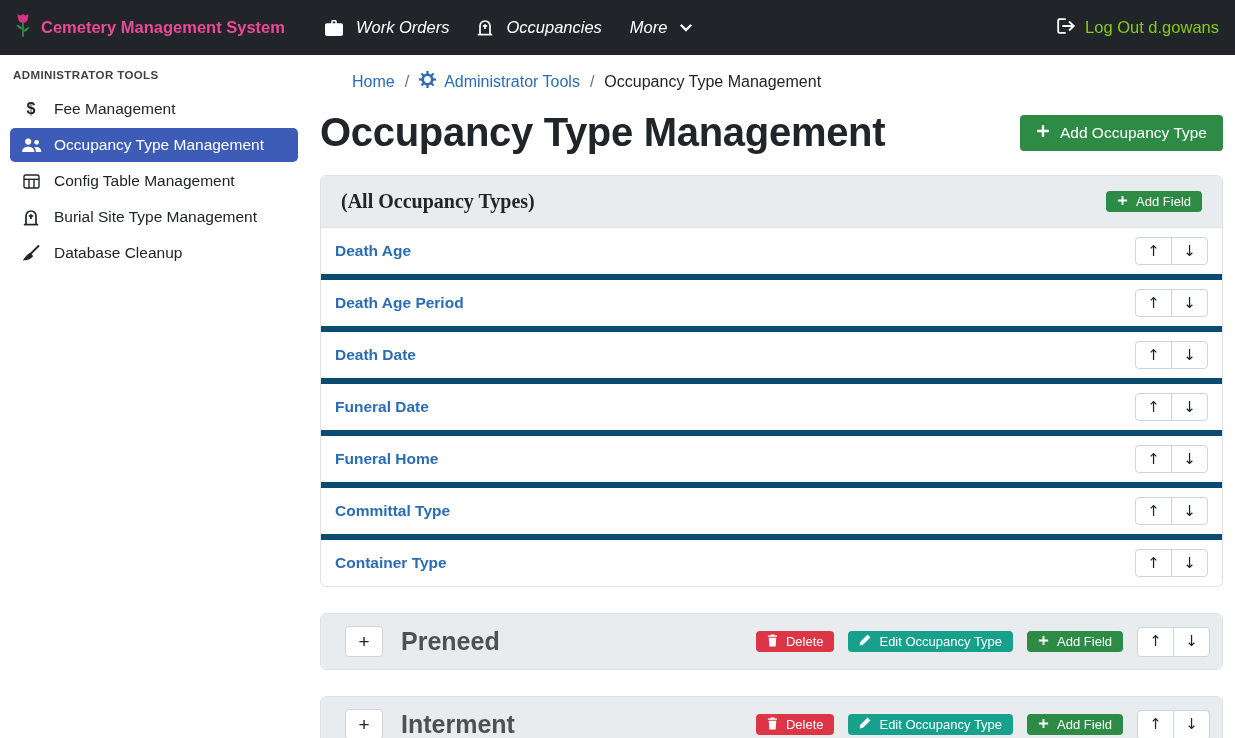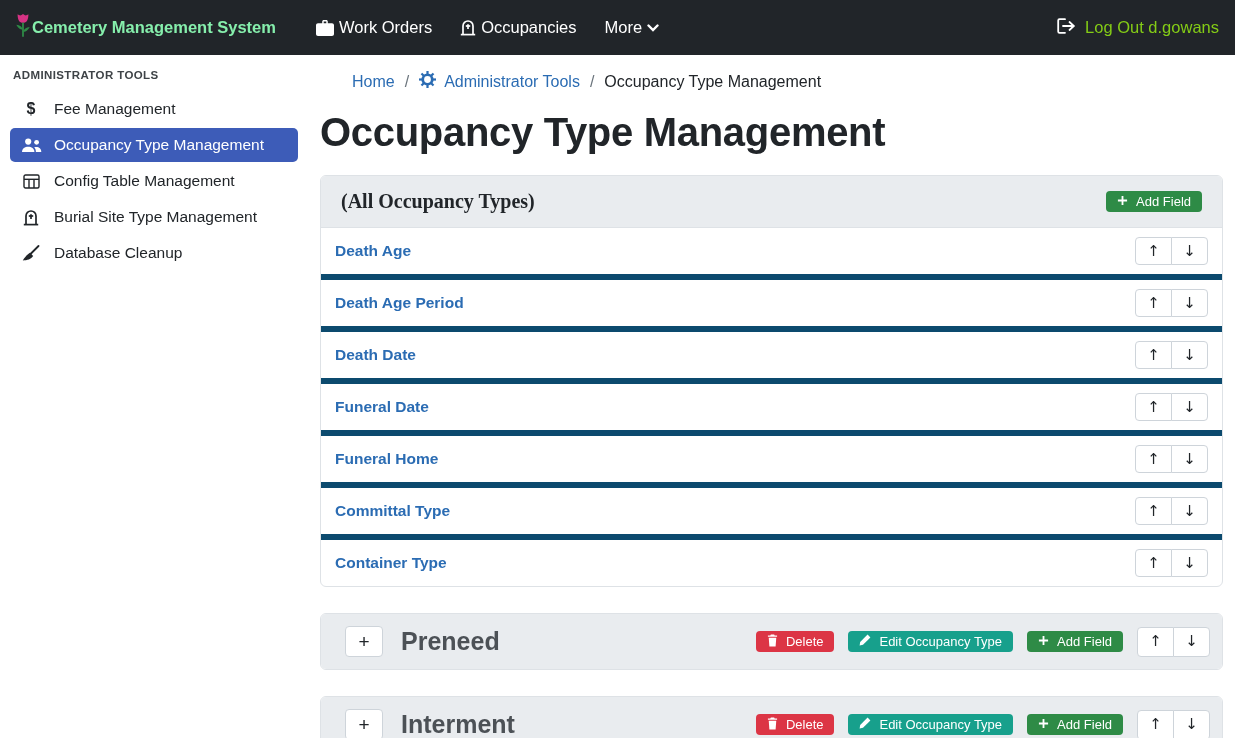--- a/index.html
+++ b/index.html
@@ -17,23 +17,23 @@
   *{box-sizing:border-box;margin:0;padding:0;}
   body{
     width:1235px;height:738px;overflow:hidden;background:#fff;
     font-family:"Liberation Sans","DejaVu Sans",sans-serif;color:var(--text);
   }
   a{text-decoration:none;cursor:pointer;}
   button{cursor:pointer;font-family:inherit;}
 
   
   .navbar{height:55px;background:var(--navbar-bg);display:flex;align-items:center;padding:0 14px;}
-  .brand{display:flex;align-items:center;color:#86efac;font-weight:700;font-size:16.5px;margin-right:26px;}
+  .brand{display:flex;align-items:center;gap:9px;color:#ec4899;font-weight:700;font-size:16.5px;margin-right:26px;}
   .nav-links{display:flex;align-items:center;}
-  .nav-link{display:flex;align-items:center;gap:5px;color:#fff;font-size:16.5px;padding:9px 14px;}
+  .nav-link{display:flex;align-items:center;gap:13px;color:#fff;font-size:16.5px;padding:9px 14px;font-style:italic;}
   .nav-link svg{display:block;}
   .nav-logout{margin-left:auto;display:flex;align-items:center;gap:9px;color:#84cc16;font-size:16.5px;padding:9px 2px;}
 
   
   .layout{display:flex;height:683px;}
   .sidebar{width:308px;flex:none;padding-top:4px;}
   .sidebar-heading{padding:10px 13px 9px;font-size:11.5px;font-weight:600;letter-spacing:.4px;color:#3e4347;text-transform:uppercase;}
   .side-item{display:flex;align-items:center;gap:12px;margin:2px 10px;padding:8px 10px;border-radius:5px;font-size:15.5px;color:var(--text);}
   .side-item .icn{width:22px;display:flex;justify-content:center;align-items:center;color:var(--text);}
   .side-item.active{background:var(--active-blue);color:#fff;}
@@ -213,20 +213,28 @@
           </svg>
         </span>
         <span>Administrator Tools</span>
       </a>
       <span class="crumb-sep">/</span>
       <span class="crumb-current">Occupancy Type Management</span>
     </div>
 
     <div class="title-row">
       <h1 class="page-title">Occupancy Type Management</h1>
+      <button class="btn btn-lg">
+        <span>
+          <svg width="14" height="14" viewBox="0 0 12 12" fill="#fff">
+              <path d="M5 1 h2 v4 h4 v2 H7 v4 H5 V7 H1 V5 h4 Z"></path>
+            </svg>
+        </span>
+        <span>Add Occupancy Type</span>
+      </button>
     </div>
 
     <section class="card">
       <header class="card-header">
         <span class="card-title">(All Occupancy Types)</span>
         <button class="btn btn-sm btn-green">
           <span>
             <svg width="11" height="11" viewBox="0 0 12 12" fill="#fff">
                 <path d="M5 1 h2 v4 h4 v2 H7 v4 H5 V7 H1 V5 h4 Z"></path>
               </svg>

